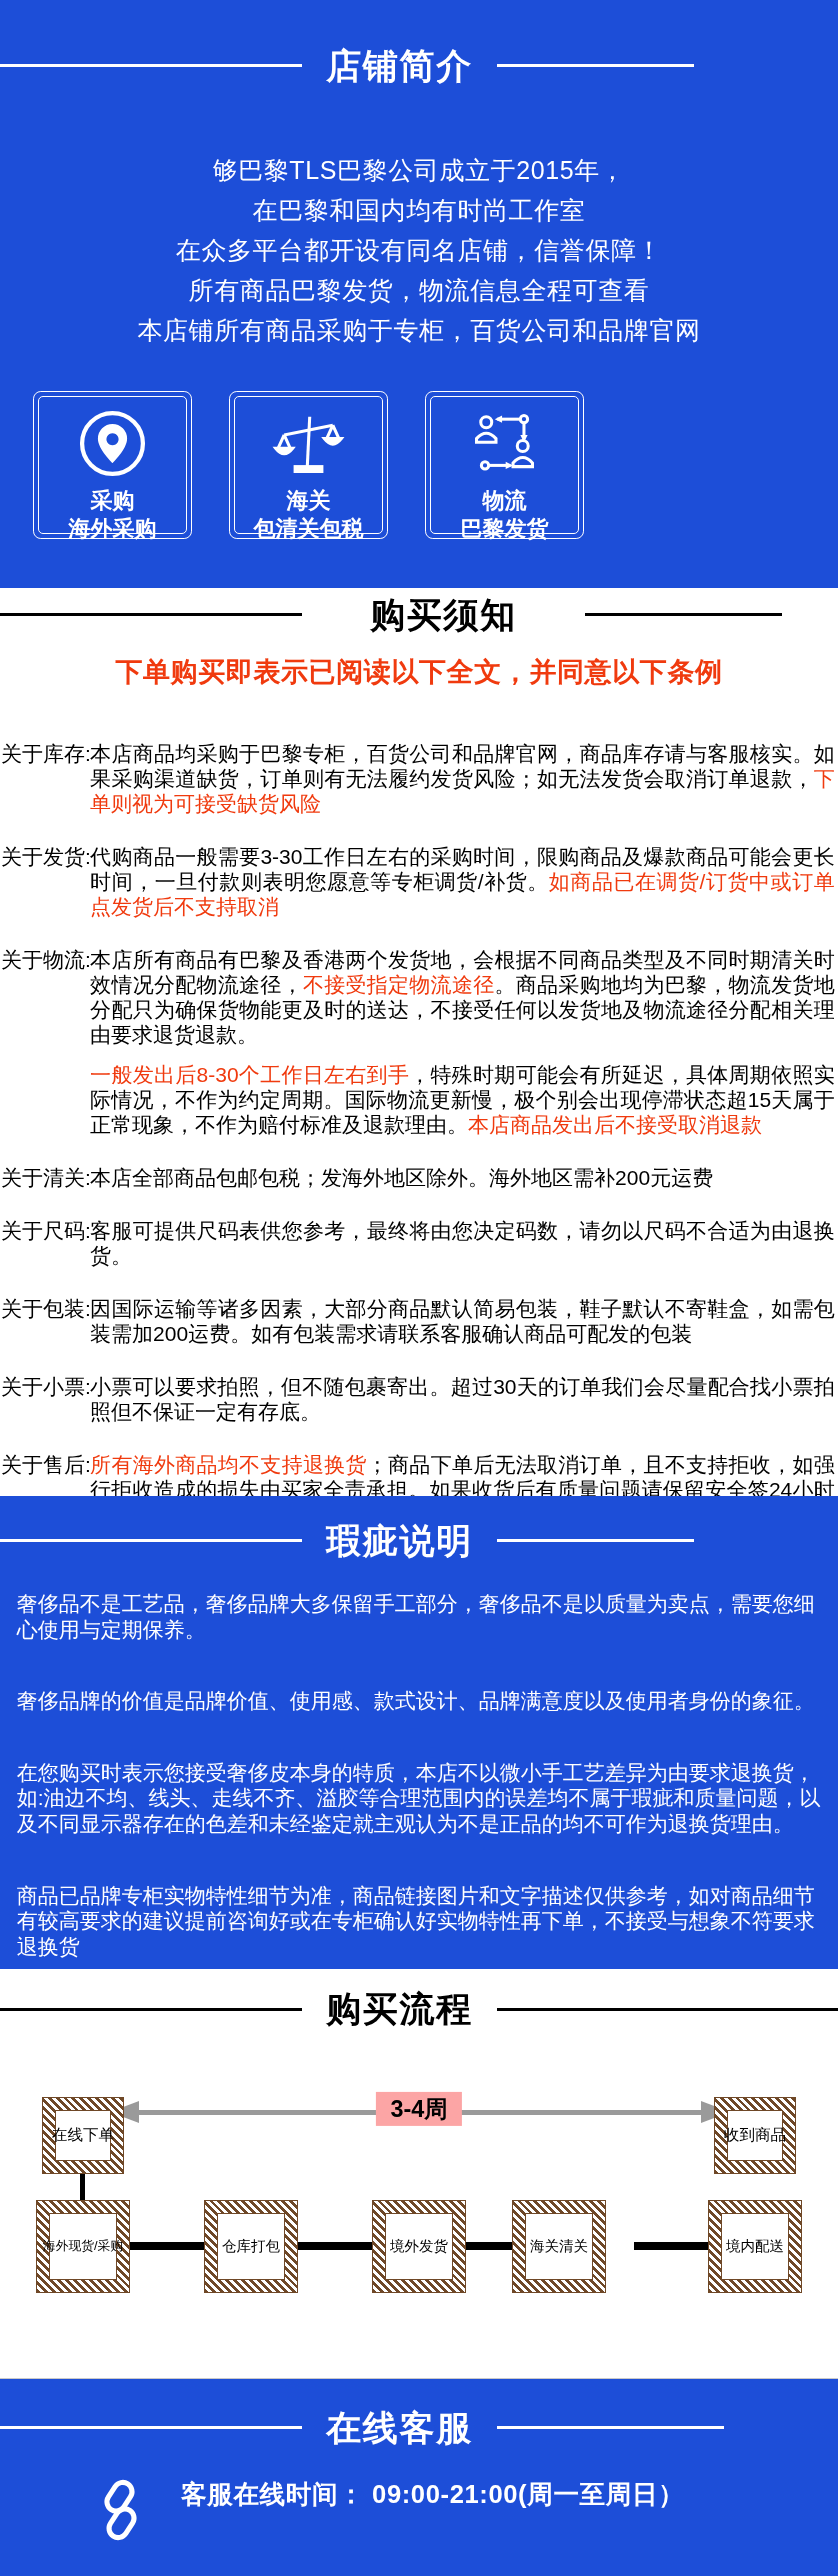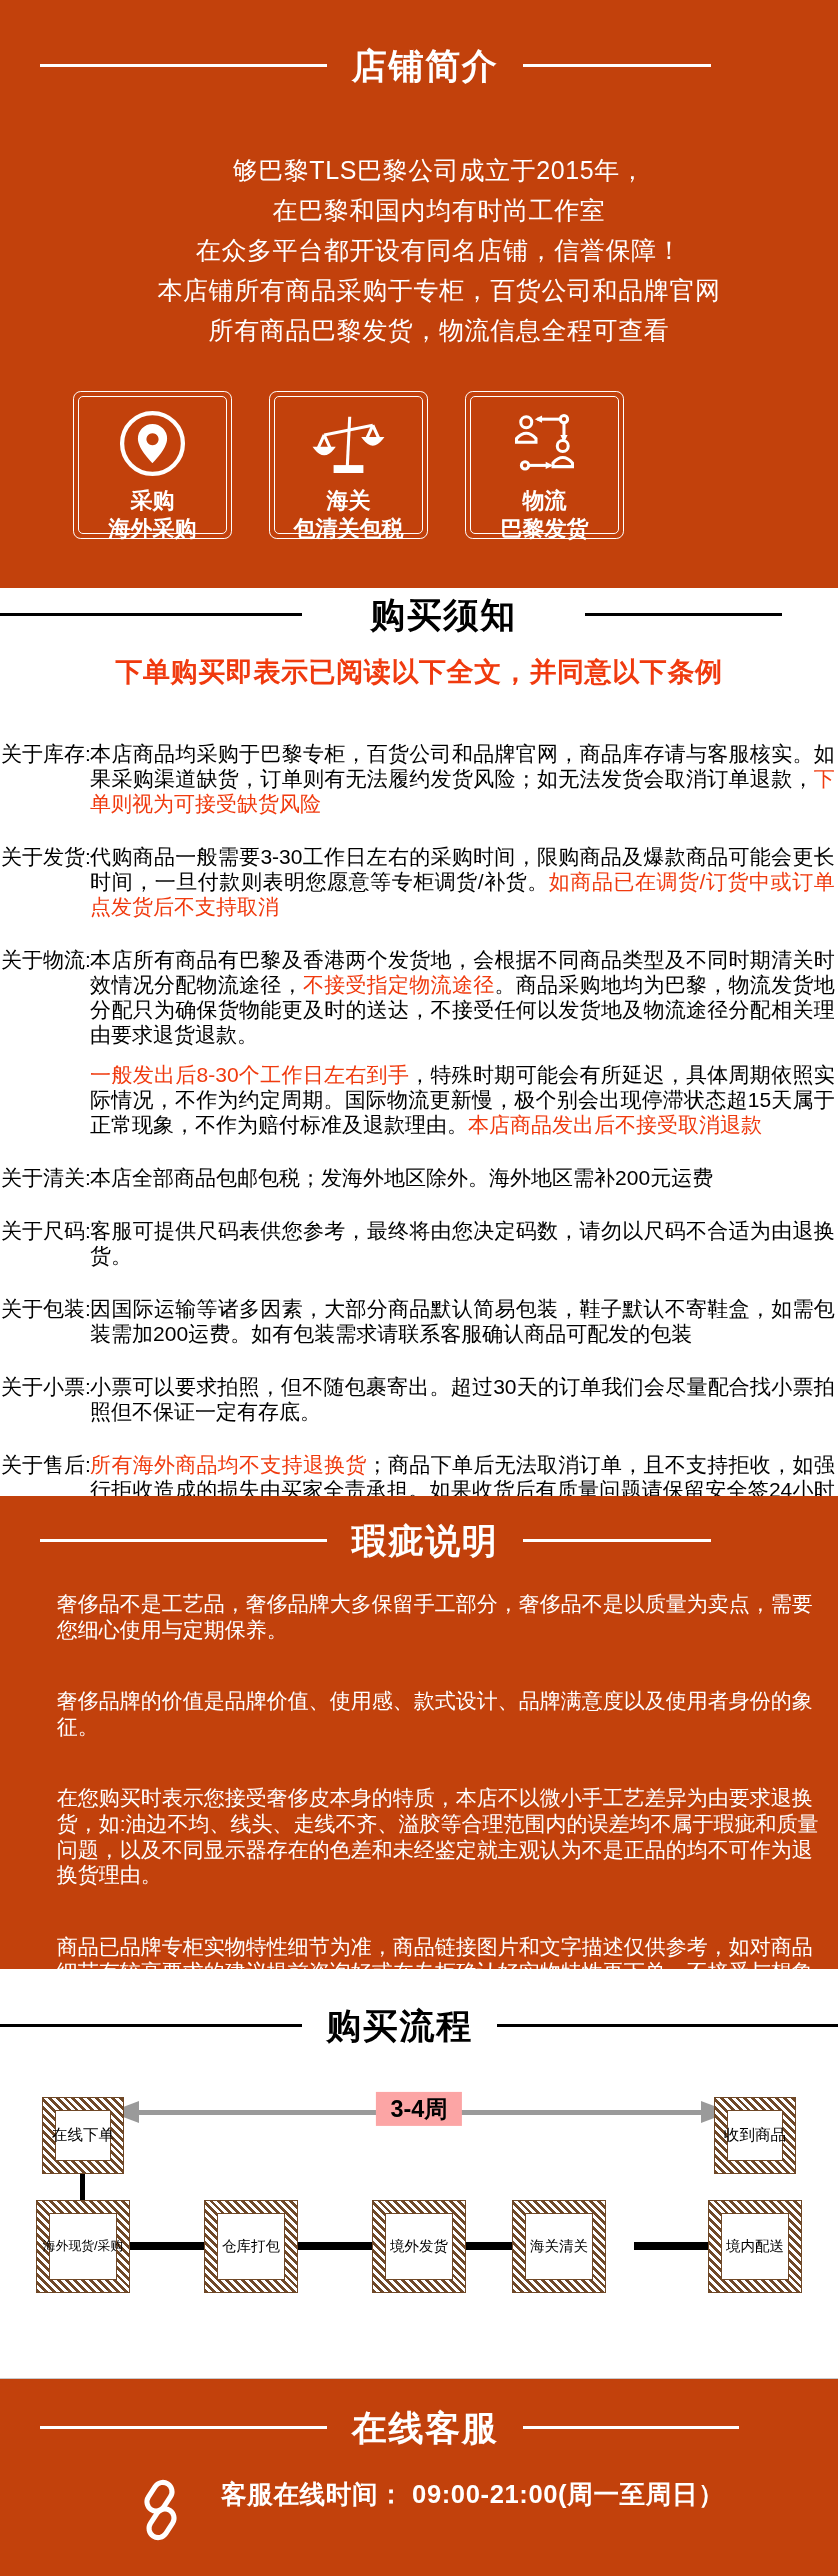--- a/index.html
+++ b/index.html
@@ -3,21 +3,21 @@
 <meta charset="utf-8">
 <style>
   :root{
     --red:#f03a0e; --stripe:#6f4827; --arrow:#9a9a9a;
   }
   *{margin:0;padding:0;box-sizing:border-box;}
   html,body{background:#fff;}
   body{width:838px;font-family:"Liberation Sans","DejaVu Sans",sans-serif;}
   .page{width:838px;height:2576px;overflow:hidden;}
   .sec{width:100%;position:relative;}
-  .sec.dark{background:#c2410c;color:#fff;padding-left:40px;}
+  .sec.dark{background:#1d4ed8;color:#fff;}
   .sec.light{background:#fff;color:#000;}
 
   
   .sec-title{display:flex;align-items:center;width:100%;}
   .sec-title .tl{height:2.2px;background:currentColor;flex:0 0 36%;}
   .sec-title .tr{height:2.2px;background:currentColor;flex:0 0 23.5%;}
   .sec-title .tr.long{flex:1;}
   .sec-title h1{flex:0 0 auto;margin:0 24.5px;font-size:35px;font-weight:bold;letter-spacing:1.7px;line-height:1;}
 
   
@@ -44,21 +44,21 @@
   .red{color:var(--red);}
 
   
   #sec-defects{height:473px;}
   #sec-defects .sec-title{padding-top:27px;}
   .d-paras{margin-top:33px;padding:0 10px 0 16.7px;font-size:21px;line-height:25.6px;font-weight:500;}
   .d-paras p{margin-bottom:46px;word-break:break-all;}
 
   
   #sec-process{height:409px;}
-  #sec-process .sec-title{padding-top:39px;}
+  #sec-process .sec-title{padding-top:23px;font-family:Liberation Serif, serif;}
   .flow{position:absolute;left:0;top:0;width:100%;height:100%;}
   .sbox{position:absolute;background:repeating-linear-gradient(45deg,var(--stripe) 0 2.8px,#fff 2.8px 5.6px);
         padding:12px;border:0.6px solid var(--stripe);}
   .sbox .in{width:100%;height:100%;background:#fff;border:0.6px solid var(--stripe);
         display:flex;align-items:center;justify-content:center;font-weight:500;white-space:nowrap;overflow:visible;}
   .sbox.toprow{width:82px;height:77px;top:128px;}
   .sbox.toprow .in{font-size:15.6px;}
   .sbox.botrow{width:94px;height:93px;top:231px;}
   .sbox.botrow .in{font-size:14.5px;}
   .sbox.botrow.wide .in{font-size:12.8px;}
@@ -85,22 +85,22 @@
   <section class="sec dark" id="sec-intro">
     <div class="sec-title">
       <span class="tl"></span>
       <h1>店铺简介</h1>
       <span class="tr"></span>
     </div>
     <div class="intro-lines">
       <div>够巴黎TLS巴黎公司成立于2015年，</div>
       <div>在巴黎和国内均有时尚工作室</div>
       <div>在众多平台都开设有同名店铺，信誉保障！</div>
+      <div>所有商品巴黎发货，物流信息全程可查看</div>
       <div>本店铺所有商品采购于专柜，百货公司和品牌官网</div>
-      <div>所有商品巴黎发货，物流信息全程可查看</div>
     </div>
     <div class="features">
 
       <div class="fcard">
         <span class="ficon">
           <svg width="73" height="73" viewBox="0 0 120 120">
             <circle cx="60" cy="60" r="50" fill="none" stroke="#fff" stroke-width="7"></circle>
             <path fill="#fff" fill-rule="evenodd" d="M60,28 a24,24 0 0 1 24,24 c0,17 -24,40 -24,40 s-24,-23 -24,-40 a24,24 0 0 1 24,-24 z M60,43 a10,10 0 1 0 0.01,0 z"></path>
           </svg>
         </span>

